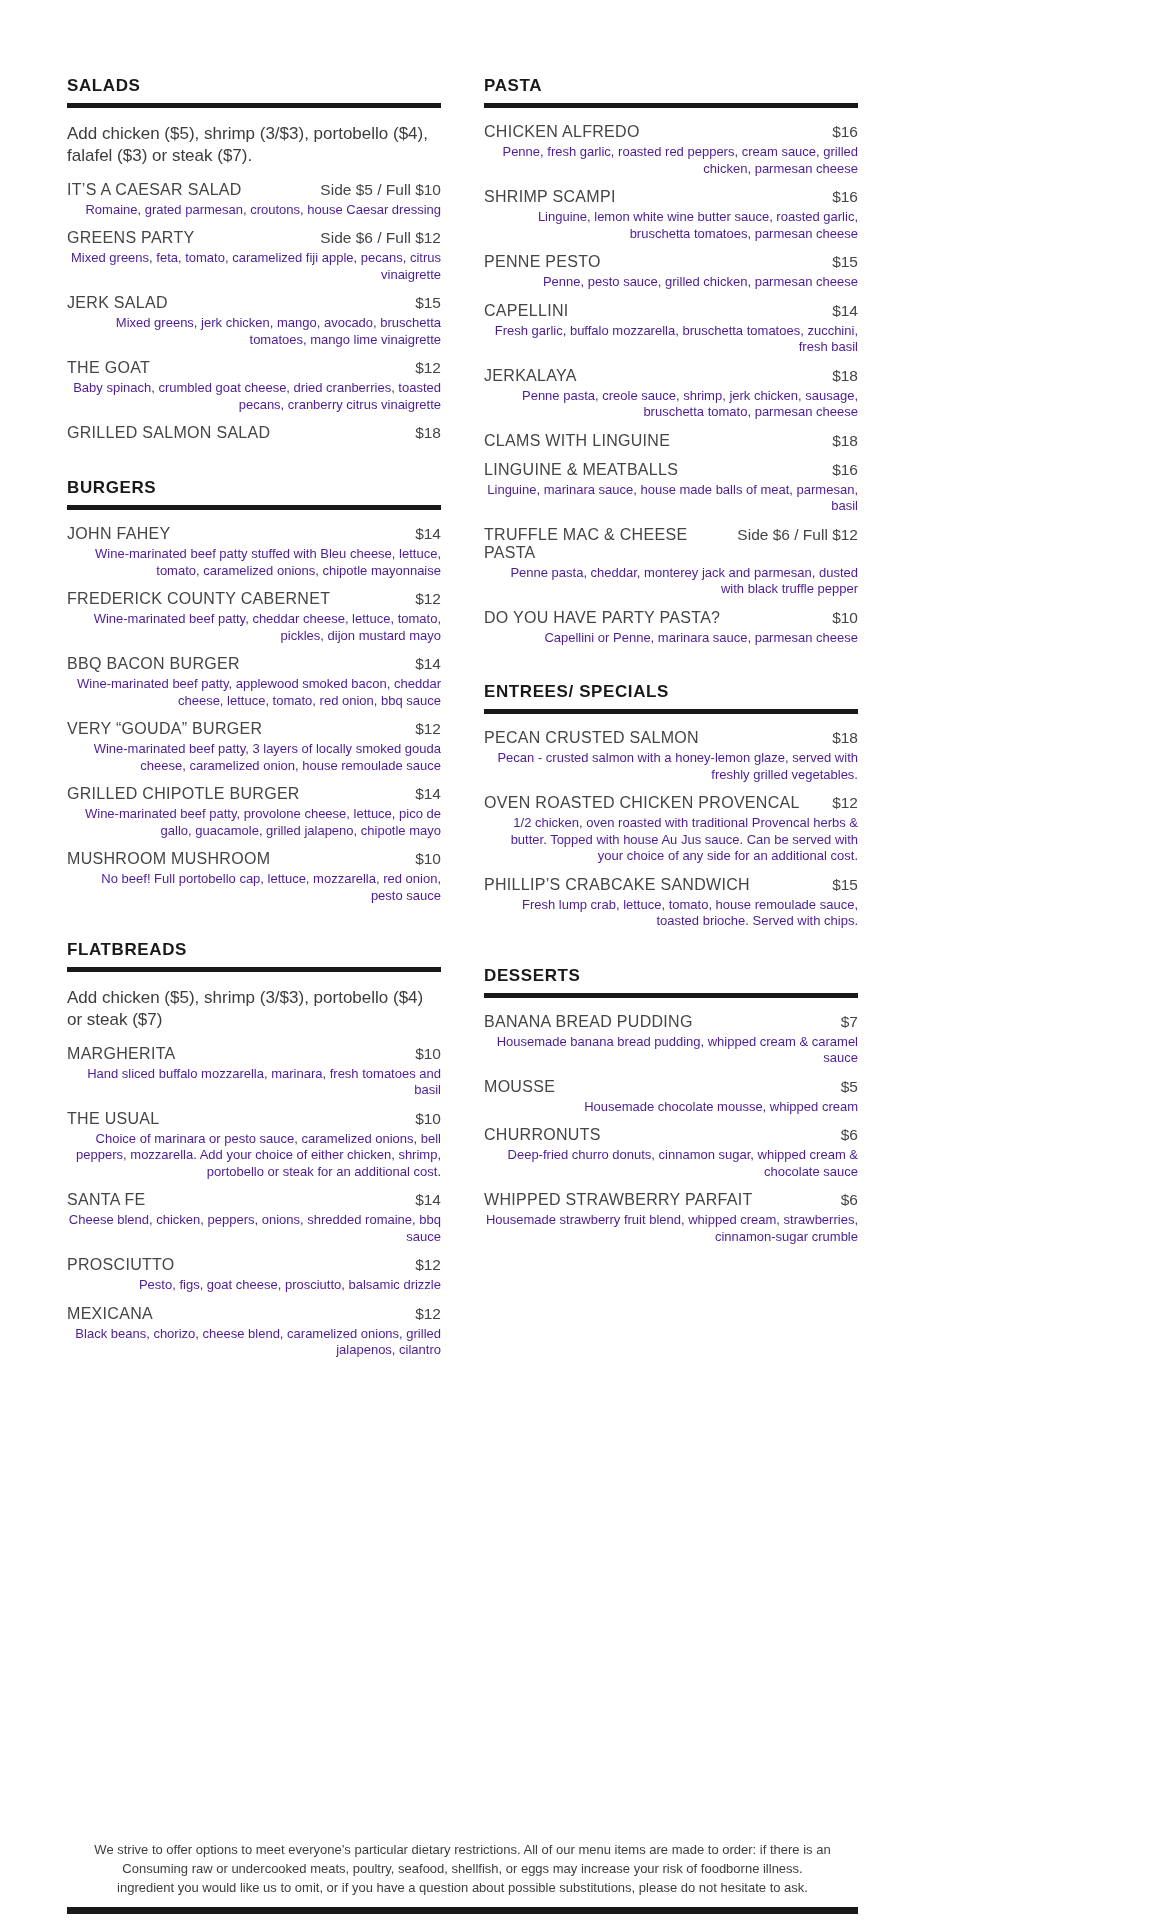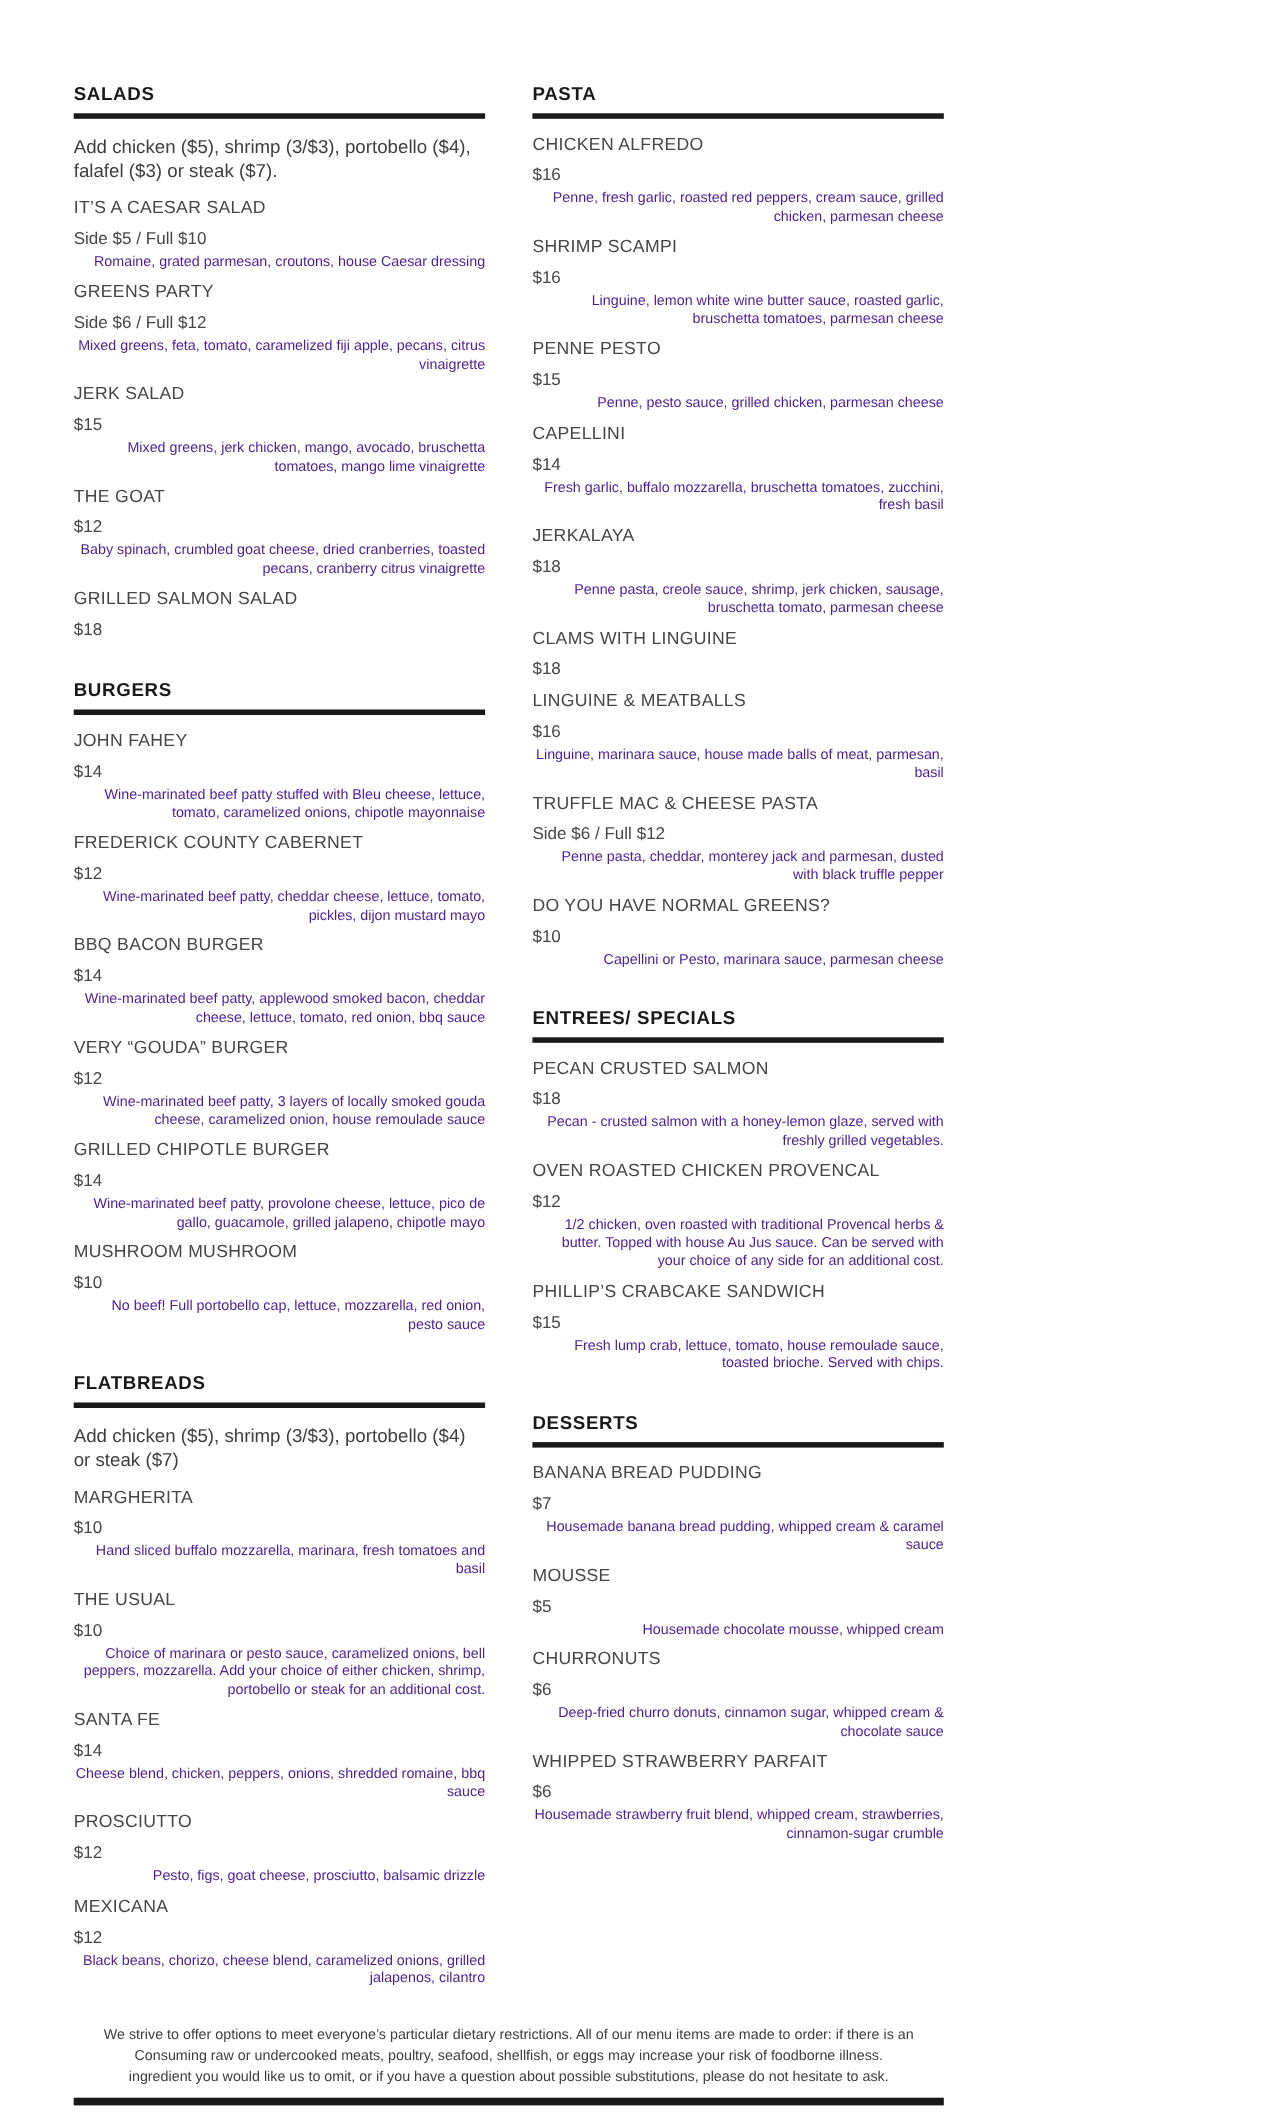--- a/index.html
+++ b/index.html
@@ -39,21 +39,20 @@
     line-height: 1.28;
     margin-bottom: 14px;
     color: #3d3d3d;
   }
   .menu-item { margin-bottom: 11px; }
   .item-row {
     display: flex;
     justify-content: space-between;
     align-items: baseline;
     gap: 10px;
-    flex-direction: column;
   }
   .item-name {
     font-size: 16px;
     color: #454545;
     letter-spacing: 0.3px;
     flex: 1 1 auto;
   }
   .item-price {
     font-size: 15.5px;
     color: #454545;
@@ -271,24 +270,24 @@
           </div>
           <div class="menu-item">
             <div class="item-row">
               <span class="item-name">TRUFFLE MAC &amp; CHEESE PASTA</span>
               <span class="item-price">Side $6 / Full $12</span>
             </div>
             <p class="item-desc">Penne pasta, cheddar, monterey jack and parmesan, dusted with black truffle pepper</p>
           </div>
           <div class="menu-item">
             <div class="item-row">
-              <span class="item-name">DO YOU HAVE NORMAL GREENS?</span>
+              <span class="item-name">DO YOU HAVE PARTY PASTA?</span>
               <span class="item-price">$10</span>
             </div>
-            <p class="item-desc">Capellini or Pesto, marinara sauce, parmesan cheese</p>
+            <p class="item-desc">Capellini or Penne, marinara sauce, parmesan cheese</p>
           </div>
         </section>
         <section class="menu-section">
           <h2 class="section-title">ENTREES/ SPECIALS</h2>
           <div class="section-rule"></div>
           <div class="menu-item">
             <div class="item-row">
               <span class="item-name">PECAN CRUSTED SALMON</span>
               <span class="item-price">$18</span>
             </div>

